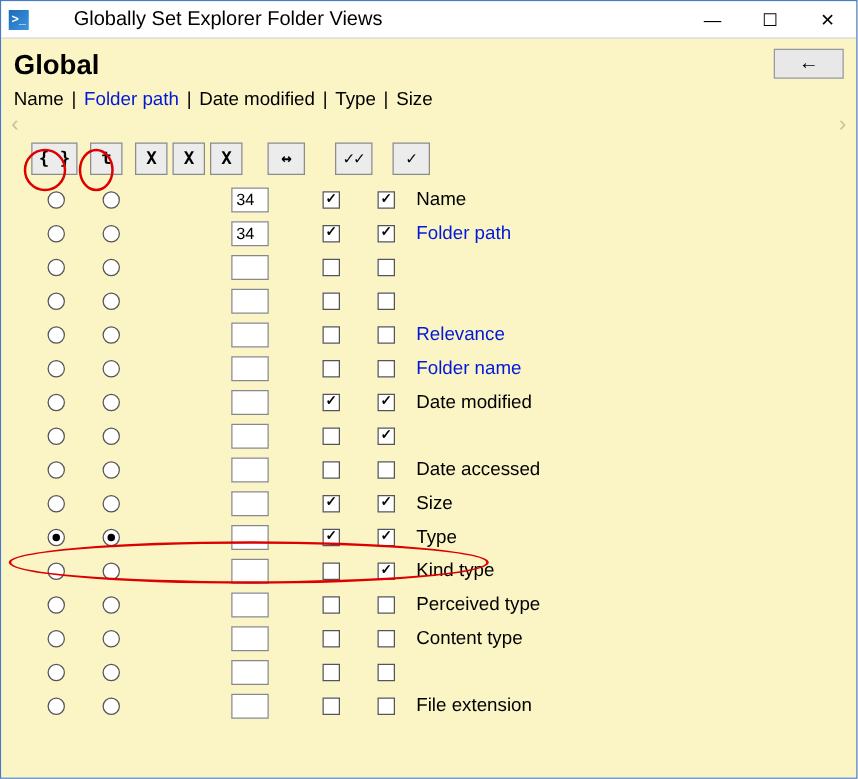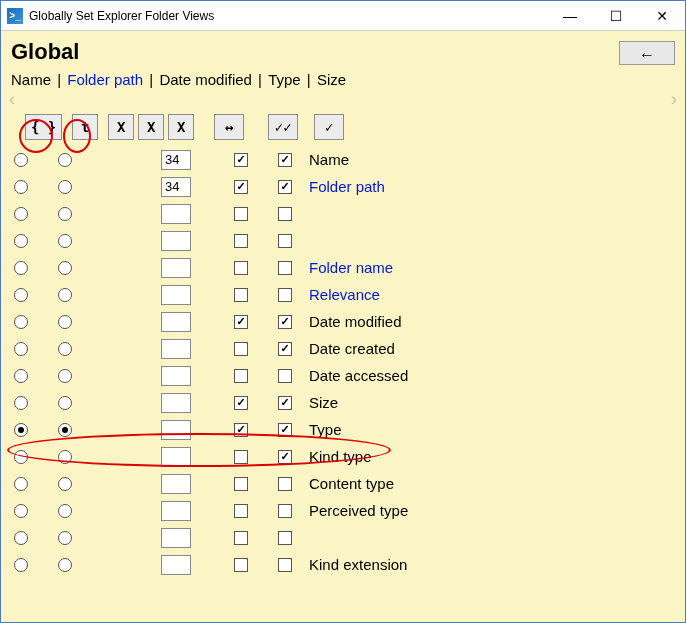--- a/index.html
+++ b/index.html
@@ -22,36 +22,36 @@
     padding-left:6px;
     user-select:none;
   }
   .titlebar .app-icon {
     width:16px; height:16px;
     background: linear-gradient(135deg,#1b6bb8,#3e95e0);
     margin-right:6px;
     display:flex; align-items:center; justify-content:center;
     color:#fff; font-size:10px; font-weight:bold;
   }
-  .titlebar .title { flex:1; font-size:12px; color:#000; }
+  .titlebar .title { flex:1; font-size:16px; color:#000;margin-left:30px; }
   .win-btns { display:flex; height:100%; }
   .win-btn {
     width:46px; height:100%;
     display:flex; align-items:center; justify-content:center;
     font-size:14px; color:#000;
   }
 
   
   .client {
     position:absolute; top:30px; left:0; right:0; bottom:0;
     background:#fbf4c5;
     overflow:hidden;
   }
   .header-row {
-    display:flex; align-items:flex-end;
+    display:flex; align-items:flex-start;
     padding: 8px 10px 4px 10px;
   }
   .header-row h1 {
     margin:0; flex:1;
     font-size:22px; font-weight:bold;
     color:#000;
   }
   .back-btn {
     width:56px; height:24px;
     background:#e8e8e8;
@@ -92,20 +92,21 @@
     border:1px solid #8c8c8c;
     display:flex; align-items:center; justify-content:center;
     font-size:14px; font-weight:bold;
     margin-right:4px;
     font-family: "Segoe UI", Consolas, monospace;
   }
   .hspace { display:inline-block; }
 
   
   .grid {
+    padding-left:24px;
   }
   .row {
     display:flex; align-items:center;
     height:27px;
   }
   .cell-radio1 { width:40px; display:flex; justify-content:center; }
   .cell-radio2 { width:48px; display:flex; justify-content:center; }
   .cell-xgap   { width:72px; }
   .cell-num    { width:56px; display:flex; justify-content:flex-start; }
   .cell-chk1   { width:48px; display:flex; justify-content:center; }
@@ -274,53 +275,53 @@
         <div class="cell-xgap"></div>
         <div class="cell-num">
           <input class="numbox" style="">
         </div>
         <div class="cell-chk1">
           <span class="chk"></span>
         </div>
         <div class="cell-chk2">
           <span class="chk"></span>
         </div>
+        <div class="cell-label link">Relevance</div>
+      </div>
+      <div class="row">
+        <div class="cell-radio1">
+          <span class="radio"></span>
+        </div>
+        <div class="cell-radio2">
+          <span class="radio"></span>
+        </div>
+        <div class="cell-xgap"></div>
+        <div class="cell-num">
+          <input class="numbox" style="">
+        </div>
+        <div class="cell-chk1">
+          <span class="chk"></span>
+        </div>
+        <div class="cell-chk2">
+          <span class="chk"></span>
+        </div>
         <div class="cell-label link">Folder name</div>
       </div>
       <div class="row">
         <div class="cell-radio1">
           <span class="radio"></span>
         </div>
         <div class="cell-radio2">
           <span class="radio"></span>
         </div>
         <div class="cell-xgap"></div>
         <div class="cell-num">
           <input class="numbox" style="">
         </div>
         <div class="cell-chk1">
-          <span class="chk"></span>
-        </div>
-        <div class="cell-chk2">
-          <span class="chk"></span>
-        </div>
-        <div class="cell-label link">Relevance</div>
-      </div>
-      <div class="row">
-        <div class="cell-radio1">
-          <span class="radio"></span>
-        </div>
-        <div class="cell-radio2">
-          <span class="radio"></span>
-        </div>
-        <div class="cell-xgap"></div>
-        <div class="cell-num">
-          <input class="numbox" style="">
-        </div>
-        <div class="cell-chk1">
           <span class="chk on"></span>
         </div>
         <div class="cell-chk2">
           <span class="chk on"></span>
         </div>
         <div class="cell-label">Date modified</div>
       </div>
       <div class="row">
         <div class="cell-radio1">
           <span class="radio"></span>
@@ -331,21 +332,20 @@
         <div class="cell-xgap"></div>
         <div class="cell-num">
           <input class="numbox" style="">
         </div>
         <div class="cell-chk1">
           <span class="chk"></span>
         </div>
         <div class="cell-chk2">
           <span class="chk on"></span>
         </div>
-        <div class="cell-label">Date created</div>
       </div>
       <div class="row">
         <div class="cell-radio1">
           <span class="radio"></span>
         </div>
         <div class="cell-radio2">
           <span class="radio"></span>
         </div>
         <div class="cell-xgap"></div>
         <div class="cell-num">
@@ -426,77 +426,77 @@
         <div class="cell-xgap"></div>
         <div class="cell-num">
           <input class="numbox" style="">
         </div>
         <div class="cell-chk1">
           <span class="chk"></span>
         </div>
         <div class="cell-chk2">
           <span class="chk"></span>
         </div>
+        <div class="cell-label">Perceived type</div>
+      </div>
+      <div class="row">
+        <div class="cell-radio1">
+          <span class="radio"></span>
+        </div>
+        <div class="cell-radio2">
+          <span class="radio"></span>
+        </div>
+        <div class="cell-xgap"></div>
+        <div class="cell-num">
+          <input class="numbox" style="">
+        </div>
+        <div class="cell-chk1">
+          <span class="chk"></span>
+        </div>
+        <div class="cell-chk2">
+          <span class="chk"></span>
+        </div>
         <div class="cell-label">Content type</div>
       </div>
       <div class="row">
         <div class="cell-radio1">
           <span class="radio"></span>
         </div>
         <div class="cell-radio2">
           <span class="radio"></span>
         </div>
         <div class="cell-xgap"></div>
         <div class="cell-num">
           <input class="numbox" style="">
         </div>
         <div class="cell-chk1">
           <span class="chk"></span>
         </div>
         <div class="cell-chk2">
           <span class="chk"></span>
         </div>
-        <div class="cell-label">Perceived type</div>
-      </div>
-      <div class="row">
-        <div class="cell-radio1">
-          <span class="radio"></span>
-        </div>
-        <div class="cell-radio2">
-          <span class="radio"></span>
-        </div>
-        <div class="cell-xgap"></div>
-        <div class="cell-num">
-          <input class="numbox" style="">
-        </div>
-        <div class="cell-chk1">
-          <span class="chk"></span>
-        </div>
-        <div class="cell-chk2">
-          <span class="chk"></span>
-        </div>
-      </div>
-      <div class="row">
-        <div class="cell-radio1">
-          <span class="radio"></span>
-        </div>
-        <div class="cell-radio2">
-          <span class="radio"></span>
-        </div>
-        <div class="cell-xgap"></div>
-        <div class="cell-num">
-          <input class="numbox" style="">
-        </div>
-        <div class="cell-chk1">
-          <span class="chk"></span>
-        </div>
-        <div class="cell-chk2">
-          <span class="chk"></span>
-        </div>
-        <div class="cell-label">Kind extension</div>
+      </div>
+      <div class="row">
+        <div class="cell-radio1">
+          <span class="radio"></span>
+        </div>
+        <div class="cell-radio2">
+          <span class="radio"></span>
+        </div>
+        <div class="cell-xgap"></div>
+        <div class="cell-num">
+          <input class="numbox" style="">
+        </div>
+        <div class="cell-chk1">
+          <span class="chk"></span>
+        </div>
+        <div class="cell-chk2">
+          <span class="chk"></span>
+        </div>
+        <div class="cell-label">File extension</div>
       </div>
     </div>
 
   <div class="anno" style="left:18px; top:88px; width:34px; height:34px;"></div>
   <div class="anno" style="left:62px; top:88px; width:28px; height:34px;"></div>
   <div class="anno-ellipse" style="left:6px; top:402px; width:384px; height:34px;"></div>
 
 </div>
 
 </body></html>

